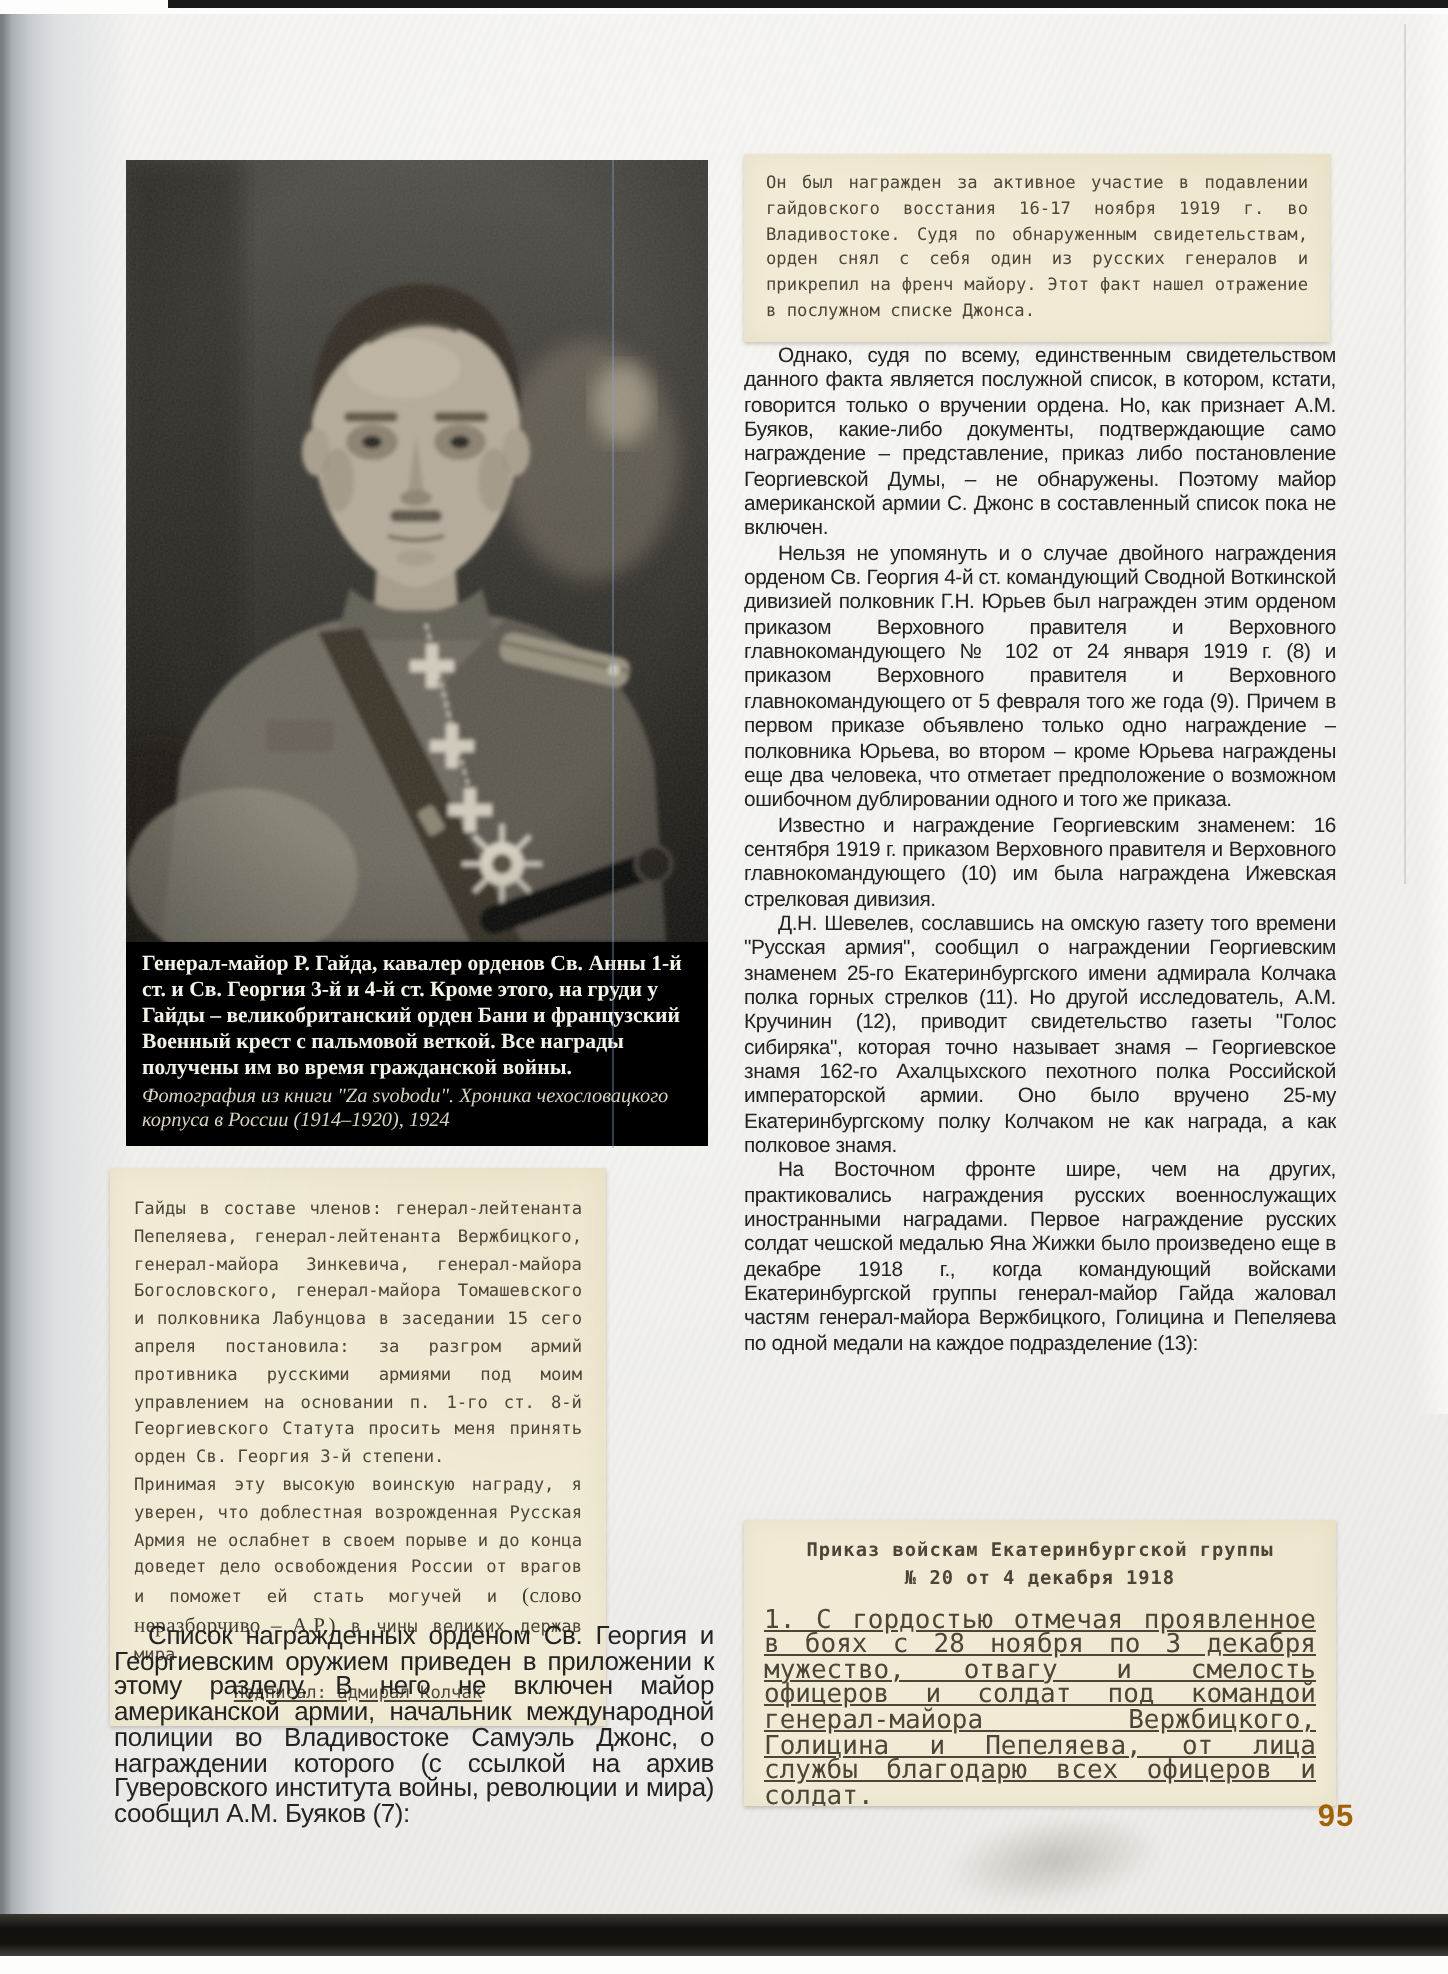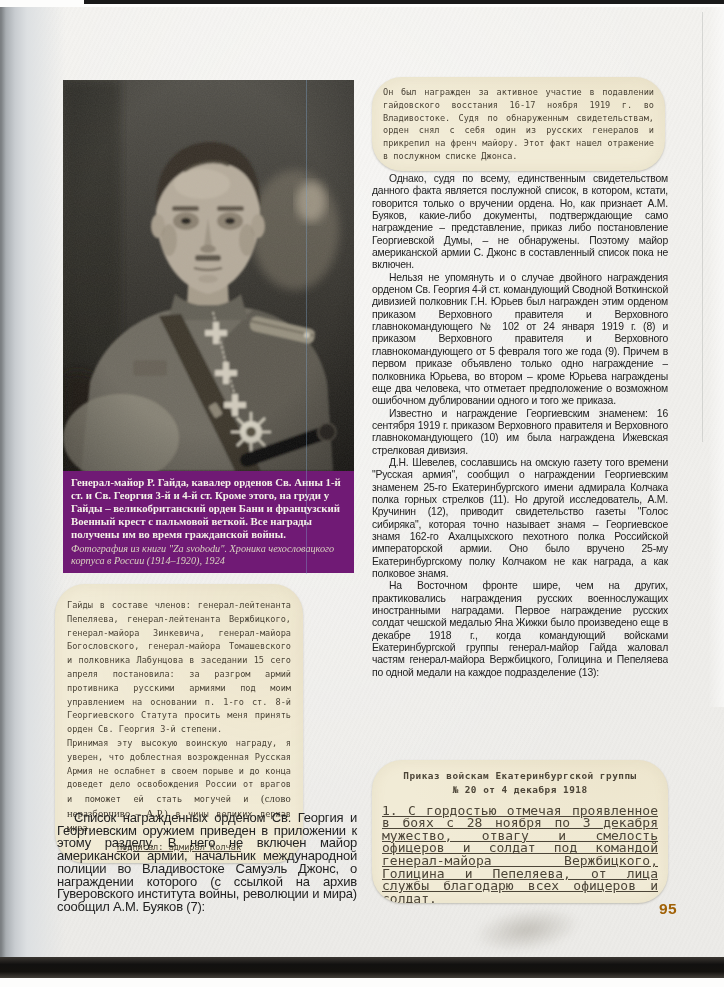--- a/index.html
+++ b/index.html
@@ -31,34 +31,34 @@
 
   
   .photo { position:absolute; left:63px; top:80px; width:291px; height:391px; background:#2b2925; }
   .photo svg { display:block; }
   .scratch-line { position:absolute; left:306px; top:80px; width:1px; height:494px;
     background:rgba(125,165,205,0.38); z-index:5; }
 
   
   .caption {
     position:absolute; left:63px; top:471px; width:291px; box-sizing:border-box;
-    background:#701a75; padding:5px 8px 6px;
+    background:#000000; padding:5px 8px 6px;
     font-family:"Liberation Serif", serif; color:#f4f1e8; z-index:1;
   }
   .caption-bold { font-weight:bold; font-size:10.8px; line-height:12.9px; }
   .caption-italic { font-style:italic; font-size:10.2px; line-height:12px; color:#d9d2c0; margin-top:2px; }
 
   
   .note {
     background:
       radial-gradient(ellipse at 80% 10%, rgba(205,185,135,0.10), rgba(0,0,0,0) 60%),
       #f1ebd6;
     box-shadow:0 1px 2px rgba(90,85,70,0.3), inset 0 0 14px rgba(176,158,112,0.14);
     box-sizing:border-box;
-    font-family:"DejaVu Sans Mono", monospace; color:#4c4538;border-radius:30px;
+    font-family:"DejaVu Sans Mono", monospace; color:#4c4538;
   }
   .note-top {
     position:absolute; left:372px; top:77px; width:293px; min-height:87px;
     padding:9px 11px 8px; font-size:8.6px; line-height:12.8px; text-align:justify;
   }
   .note-mid {
     position:absolute; left:55px; top:584px; width:248px; min-height:204px;
     padding:15px 12px 9px; font-size:8.6px; line-height:13.8px; text-align:justify;
   }
   .note-mid p { margin:0; }

